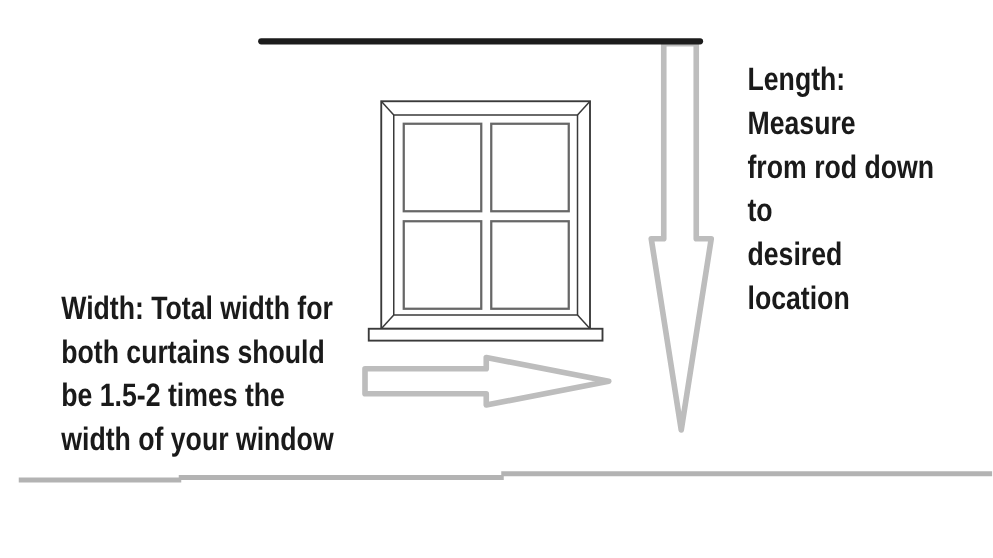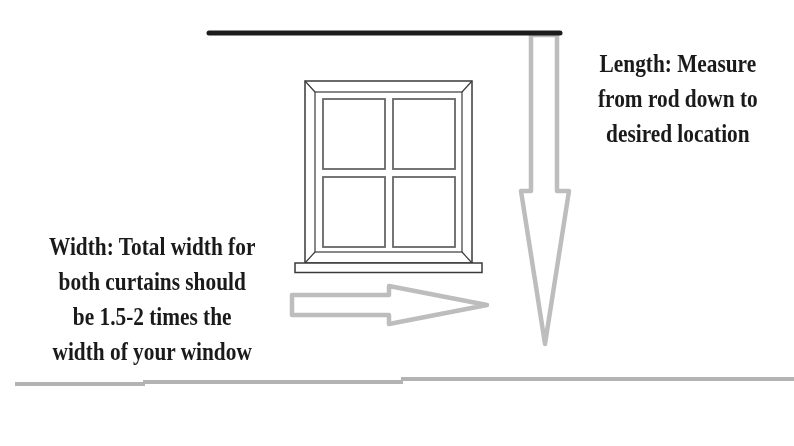--- a/index.html
+++ b/index.html
@@ -2,22 +2,21 @@
 <html><head>
 <meta charset="utf-8">
 <style>
   html, body { margin: 0; padding: 0; background: #ffffff; }
   .stage {
     position: relative;
     width: 794px;
     height: 401px;
     background: #ffffff;
     overflow: hidden;
-    font-family: Liberation Serif, serif;
-    text-align: center;
+    font-family: Liberation Sans, sans-serif;
   }
   .diagram-svg {
     position: absolute;
     inset: 0;
   }
   .annotation {
     position: absolute;
     white-space: pre-line;
     font-weight: bold;
     font-size: 26px;

